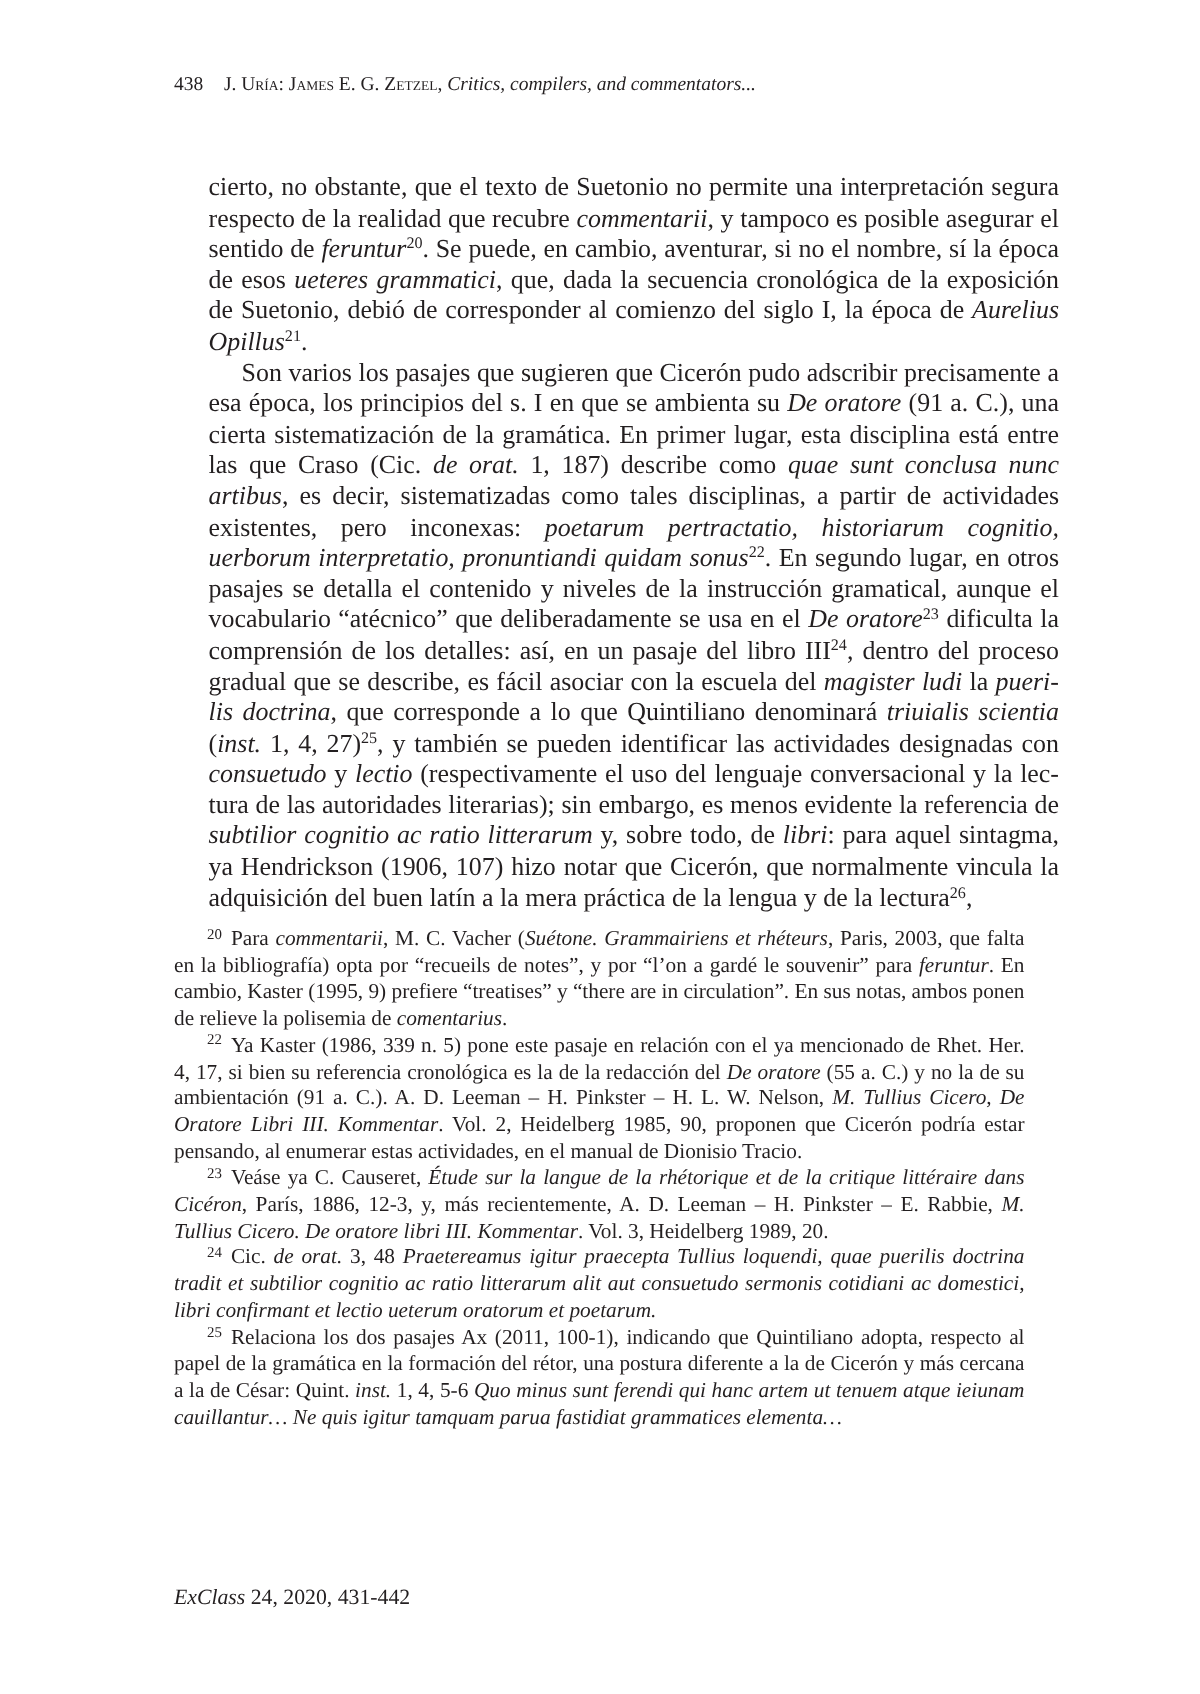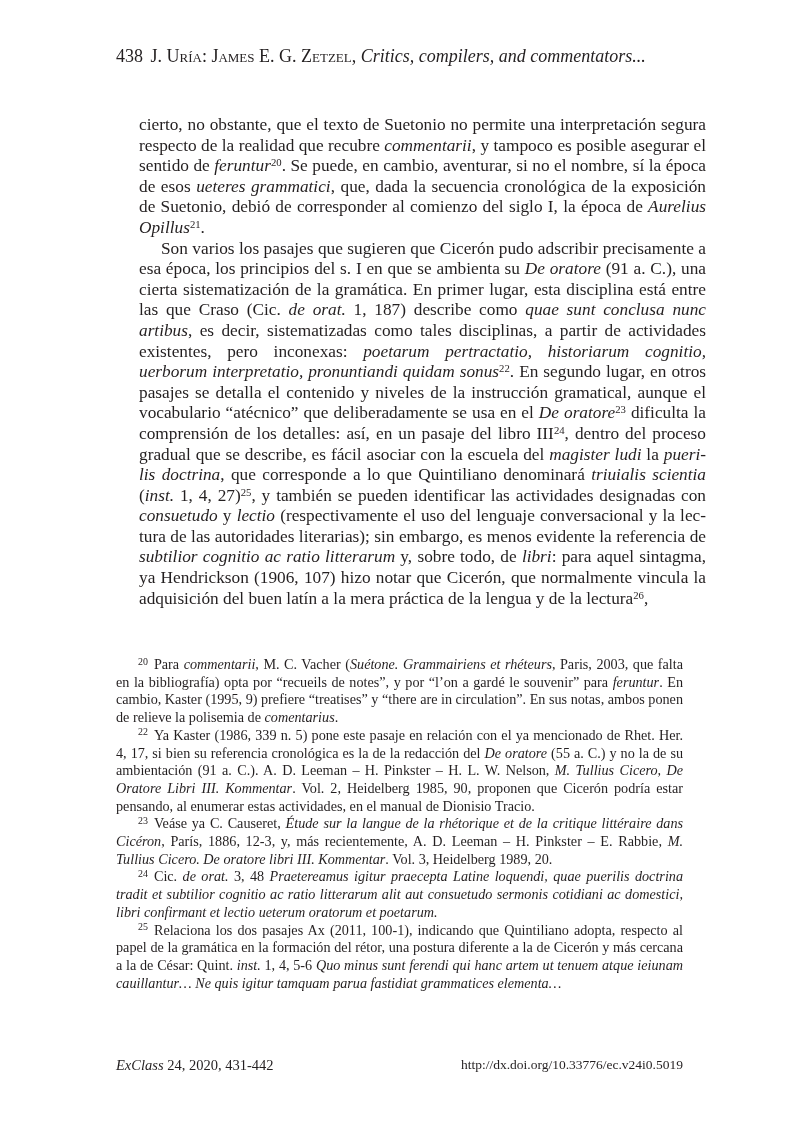--- a/index.html
+++ b/index.html
@@ -1,29 +1,29 @@
 <!DOCTYPE html>
 <html><head>
 <meta charset="utf-8">
 <style>
   html, body { margin: 0; padding: 0; background: #ffffff; }
   body { width: 800px; height: 1129px; position: relative; overflow: hidden;
          font-family: "Liberation Serif", "DejaVu Serif", serif; color: #231f20; }
   .header { position: absolute; left: 116px; top: 45px; width: 570px;
-            font-size: 18px; line-height: 22px; white-space: nowrap; }
+            font-size: 13px; line-height: 22px; white-space: nowrap; }
   .header .pgnum { display: inline-block; width: 30px; }
   .header .sc { font-variant: small-caps; }
   .header i { font-style: italic; }
   .body-text { position: absolute; left: 116px; top: 115px; width: 567px;
                font-size: 17.3px; line-height: 20.6px; text-align: justify;
                hyphens: manual; margin-left: 23px; }
   .body-text p { margin: 0; }
   .body-text p.indent { text-indent: 22px; }
   sup { font-size: 0.62em; line-height: 0; vertical-align: 0.5em; }
-  .footnotes { position: absolute; left: 116px; top: 656px; width: 567px;
+  .footnotes { position: absolute; left: 116px; top: 618px; width: 567px;
                font-size: 14.2px; line-height: 17.7px; text-align: justify; }
   .footnotes p { margin: 0; text-indent: 22px; }
   .footnotes .fnnum { font-size: 0.7em; vertical-align: 0.45em; line-height: 0; margin-right: 6px; }
   .footer { position: absolute; left: 116px; top: 1056px; width: 567px;
             font-size: 14.5px; line-height: 18px; display: flex; justify-content: space-between; }
   .footer .journal i { font-style: italic; }
   .footer .doi { font-size: 13.5px; }
   i, em { font-style: italic; }
 </style>
 </head>
@@ -36,20 +36,19 @@
 
 <div class="body-text">
   <p>cierto, no obstante, que el texto de Suetonio no permite una interpretación segura respecto de la realidad que recubre <i>commentarii</i>, y tampoco es posible asegurar el sentido de <i>feruntur</i><sup>20</sup>. Se puede, en cambio, aventurar, si no el nombre, sí la época de esos <i>ueteres grammatici</i>, que, dada la secuencia cronológica de la ex­posición de Suetonio, debió de corresponder al comienzo del siglo I, la época de <i>Aurelius Opillus</i><sup>21</sup>.</p>
   <p class="indent">Son varios los pasajes que sugieren que Cicerón pudo adscribir precisamente a esa época, los principios del s. I en que se ambienta su <i>De oratore</i> (91 a. C.), una cierta sistematización de la gramática. En primer lugar, esta disciplina está entre las que Craso (Cic. <i>de orat.</i> 1, 187) describe como <i>quae sunt conclusa nunc artibus</i>, es decir, sistematizadas como tales disciplinas, a partir de activida­des existentes, pero inconexas: <i>poetarum pertractatio, historiarum cognitio, uerborum interpretatio, pronuntiandi quidam sonus</i><sup>22</sup>. En segundo lugar, en otros pasajes se detalla el contenido y niveles de la instrucción gramatical, aunque el vocabulario “atécnico” que deliberadamente se usa en el <i>De oratore</i><sup>23</sup> dificulta la comprensión de los detalles: así, en un pasaje del libro III<sup>24</sup>, dentro del proceso gradual que se describe, es fácil asociar con la escuela del <i>magister ludi</i> la <i>pueri­lis doctrina</i>, que corresponde a lo que Quintiliano denominará <i>triuialis scientia</i> (<i>inst.</i> 1, 4, 27)<sup>25</sup>, y también se pueden identificar las actividades designadas con <i>consuetudo</i> y <i>lectio</i> (respectivamente el uso del lenguaje conversacional y la lec­tura de las autoridades literarias); sin embargo, es menos evidente la referencia de <i>subtilior cognitio ac ratio litterarum</i> y, sobre todo, de <i>libri</i>: para aquel sintag­ma, ya Hendrickson (1906, 107) hizo notar que Cicerón, que normalmente vin­cula la adquisición del buen latín a la mera práctica de la lengua y de la lectura<sup>26</sup>,</p>
 </div>
 
 <div class="footnotes" id="footnotes">
     <p><span class="fnnum">20</span>Para <i>commentarii</i>, M. C. Vacher (<i>Suétone. Grammairiens et rhéteurs</i>, Paris, 2003, que falta en la bibliografía) opta por “recueils de notes”, y por “l’on a gardé le souvenir” para <i>feruntur</i>. En cambio, Kaster (1995, 9) prefiere “treatises” y “there are in circulation”. En sus notas, ambos ponen de relieve la polisemia de <i>comentarius</i>.</p>
     <p><span class="fnnum">22</span>Ya Kaster (1986, 339 n. 5) pone este pasaje en relación con el ya mencionado de Rhet. Her. 4, 17, si bien su referencia cronológica es la de la redacción del <i>De oratore</i> (55 a. C.) y no la de su ambientación (91 a. C.). A. D. Leeman – H. Pinkster – H. L. W. Nelson, <i>M. Tullius Cicero, De Oratore Libri III. Kommentar</i>. Vol. 2, Heidelberg 1985, 90, proponen que Cicerón podría estar pensando, al enumerar estas actividades, en el manual de Dionisio Tracio.</p>
     <p><span class="fnnum">23</span>Veáse ya C. Causeret, <i>Étude sur la langue de la rhétorique et de la critique littéraire dans Cicéron</i>, París, 1886, 12-3, y, más recientemente, A. D. Leeman – H. Pinkster – E. Rabbie, <i>M. Tullius Cicero. De oratore libri III. Kommentar</i>. Vol. 3, Heidelberg 1989, 20.</p>
-    <p><span class="fnnum">24</span>Cic. <i>de orat.</i> 3, 48 <i>Praetereamus igitur praecepta Latine loquendi, quae puerilis doctrina tradit et subtilior cognitio ac ratio litterarum alit aut consuetudo sermonis cotidiani ac domestici, libri confirmant et lectio ueterum oratorum et poetarum.</i></p>
+    <p><span class="fnnum">24</span>Cic. <i>de orat.</i> 3, 48 <i>Praetereamus igitur praecepta Tullius loquendi, quae puerilis doctrina tradit et subtilior cognitio ac ratio litterarum alit aut consuetudo sermonis cotidiani ac domestici, libri confirmant et lectio ueterum oratorum et poetarum.</i></p>
     <p><span class="fnnum">25</span>Relaciona los dos pasajes Ax (2011, 100-1), indicando que Quintiliano adopta, respecto al papel de la gramática en la formación del rétor, una postura diferente a la de Cicerón y más cercana a la de César: Quint. <i>inst.</i> 1, 4, 5-6 <i>Quo minus sunt ferendi qui hanc artem ut tenuem atque ieiunam cauillantur… Ne quis igitur tamquam parua fastidiat grammatices elementa…</i></p>
   </div>
 
 <div class="footer">
   <span class="journal"><i>ExClass</i><span> 24, 2020, 431-442</span></span>
-  <span class="doi">http://dx.doi.org/10.33776/ec.v24i0.5019</span>
 </div>
 
 </body></html>

